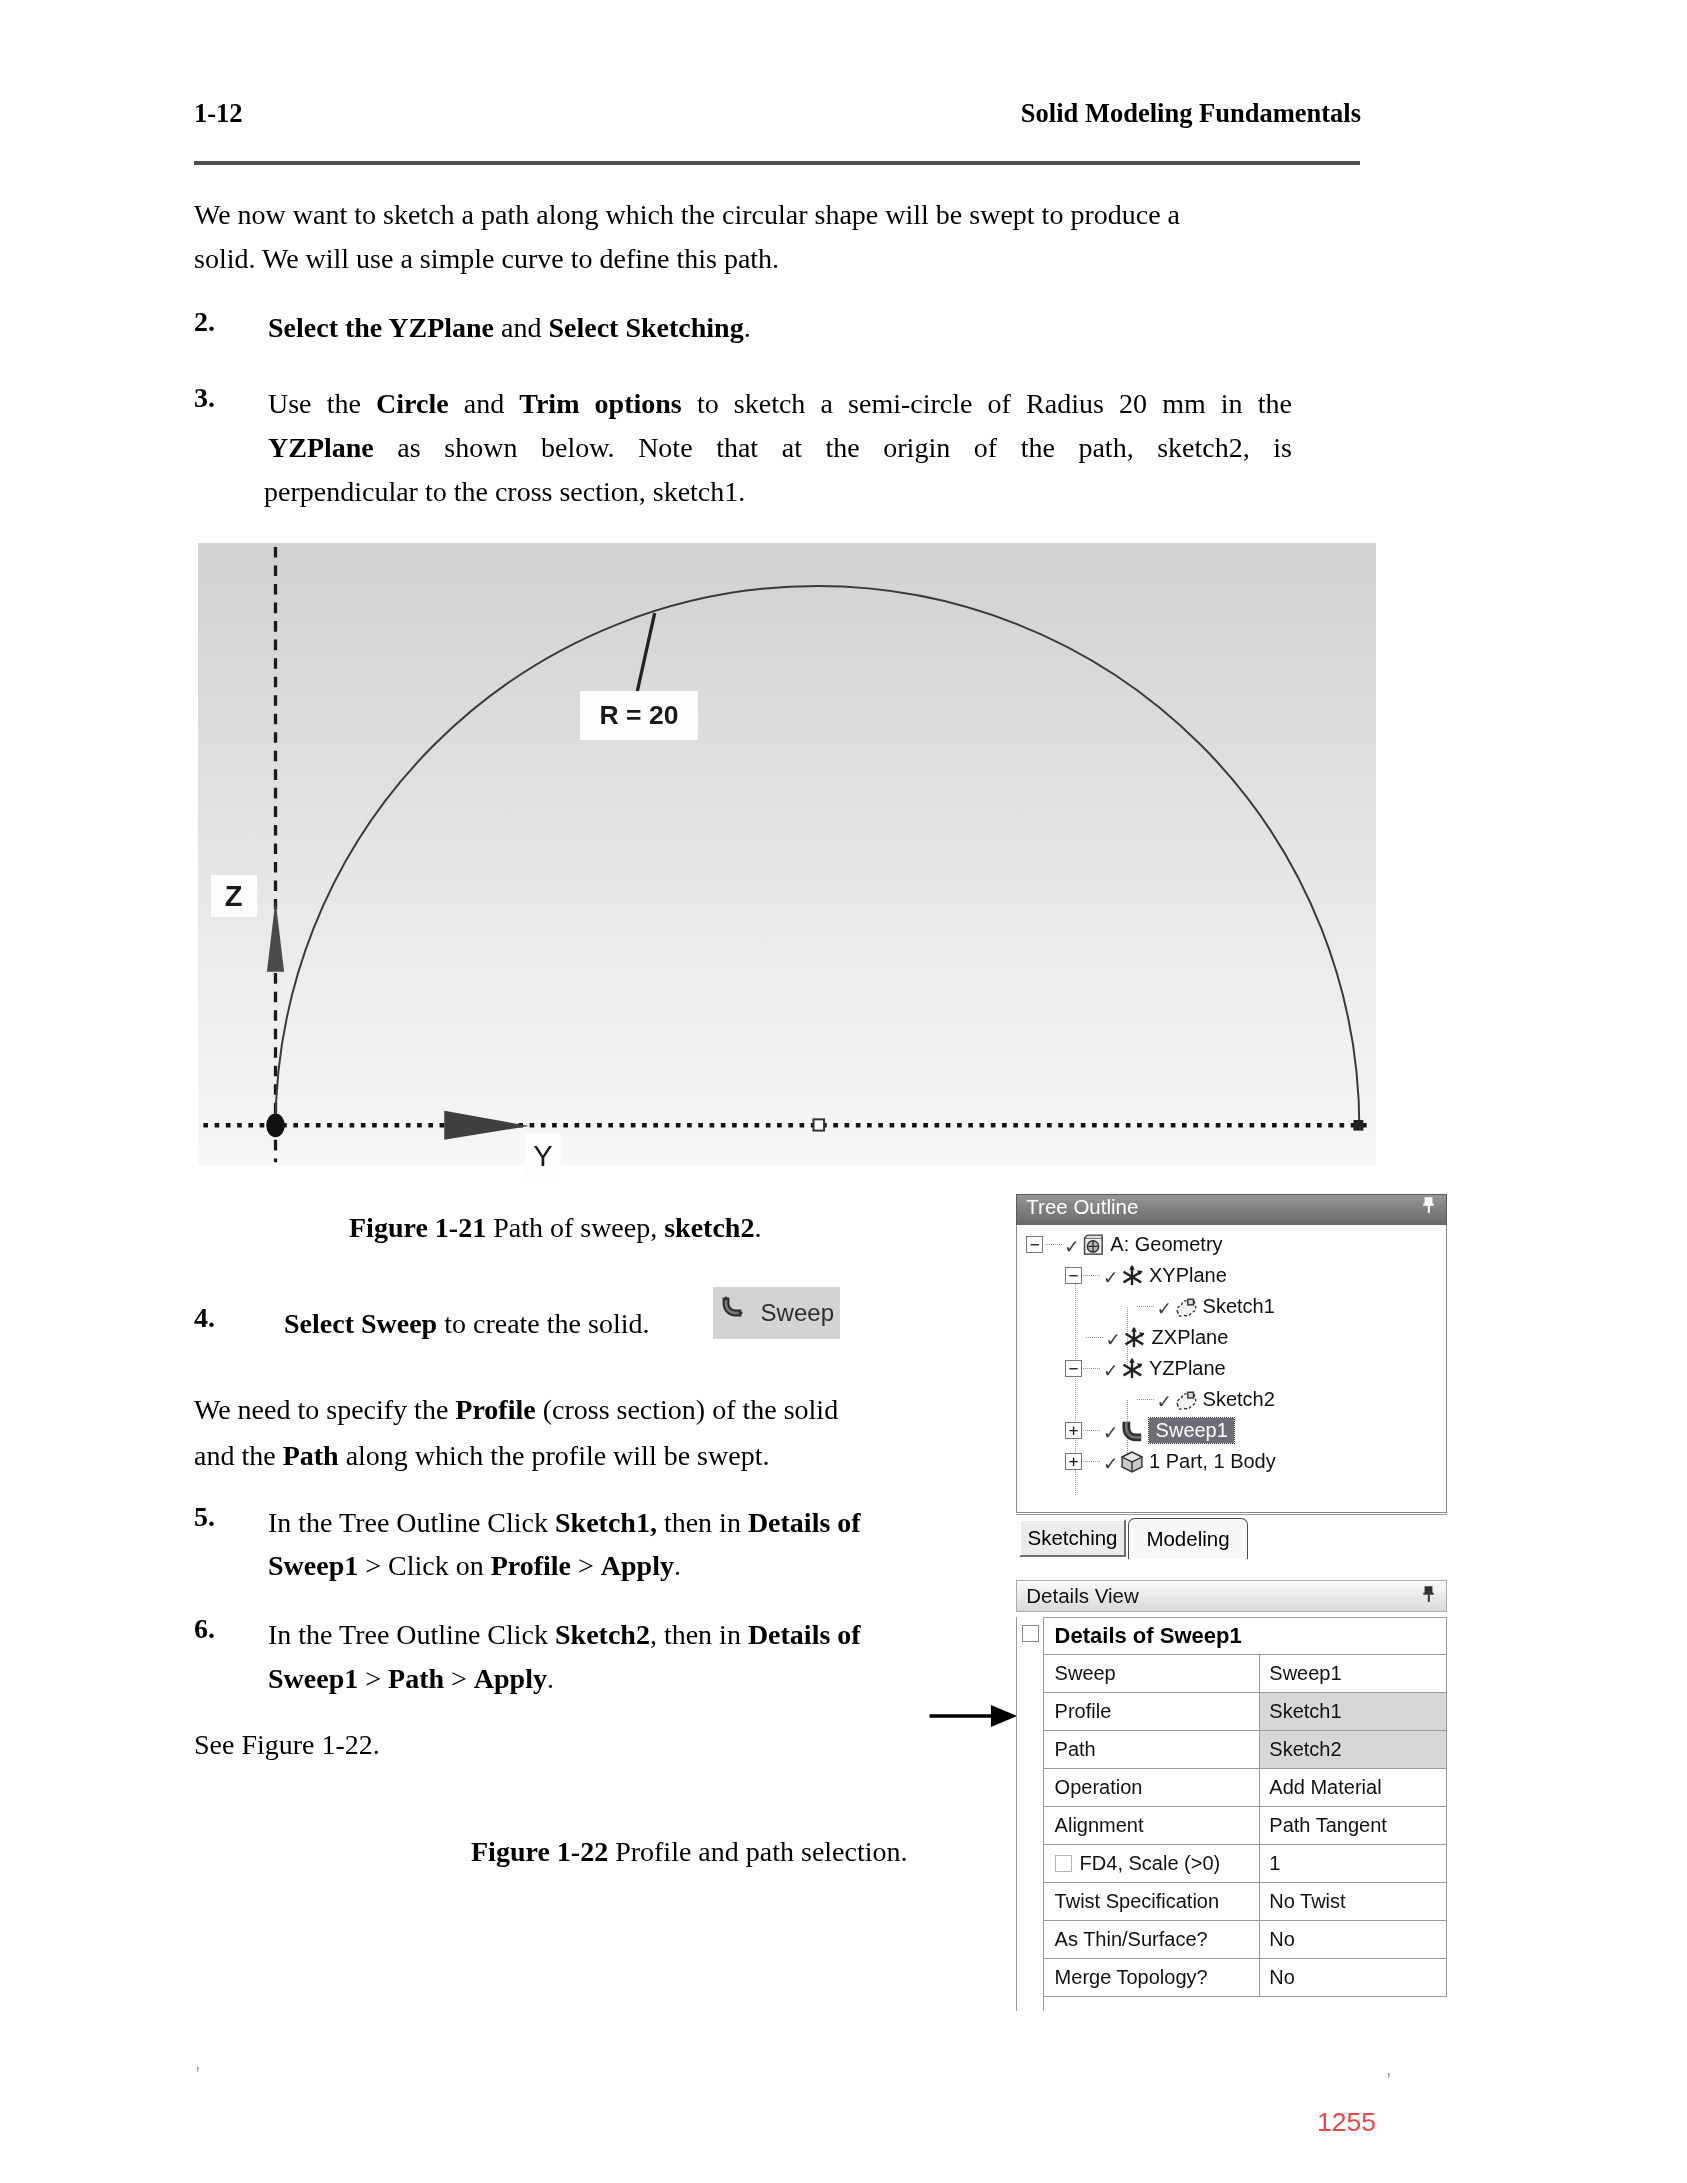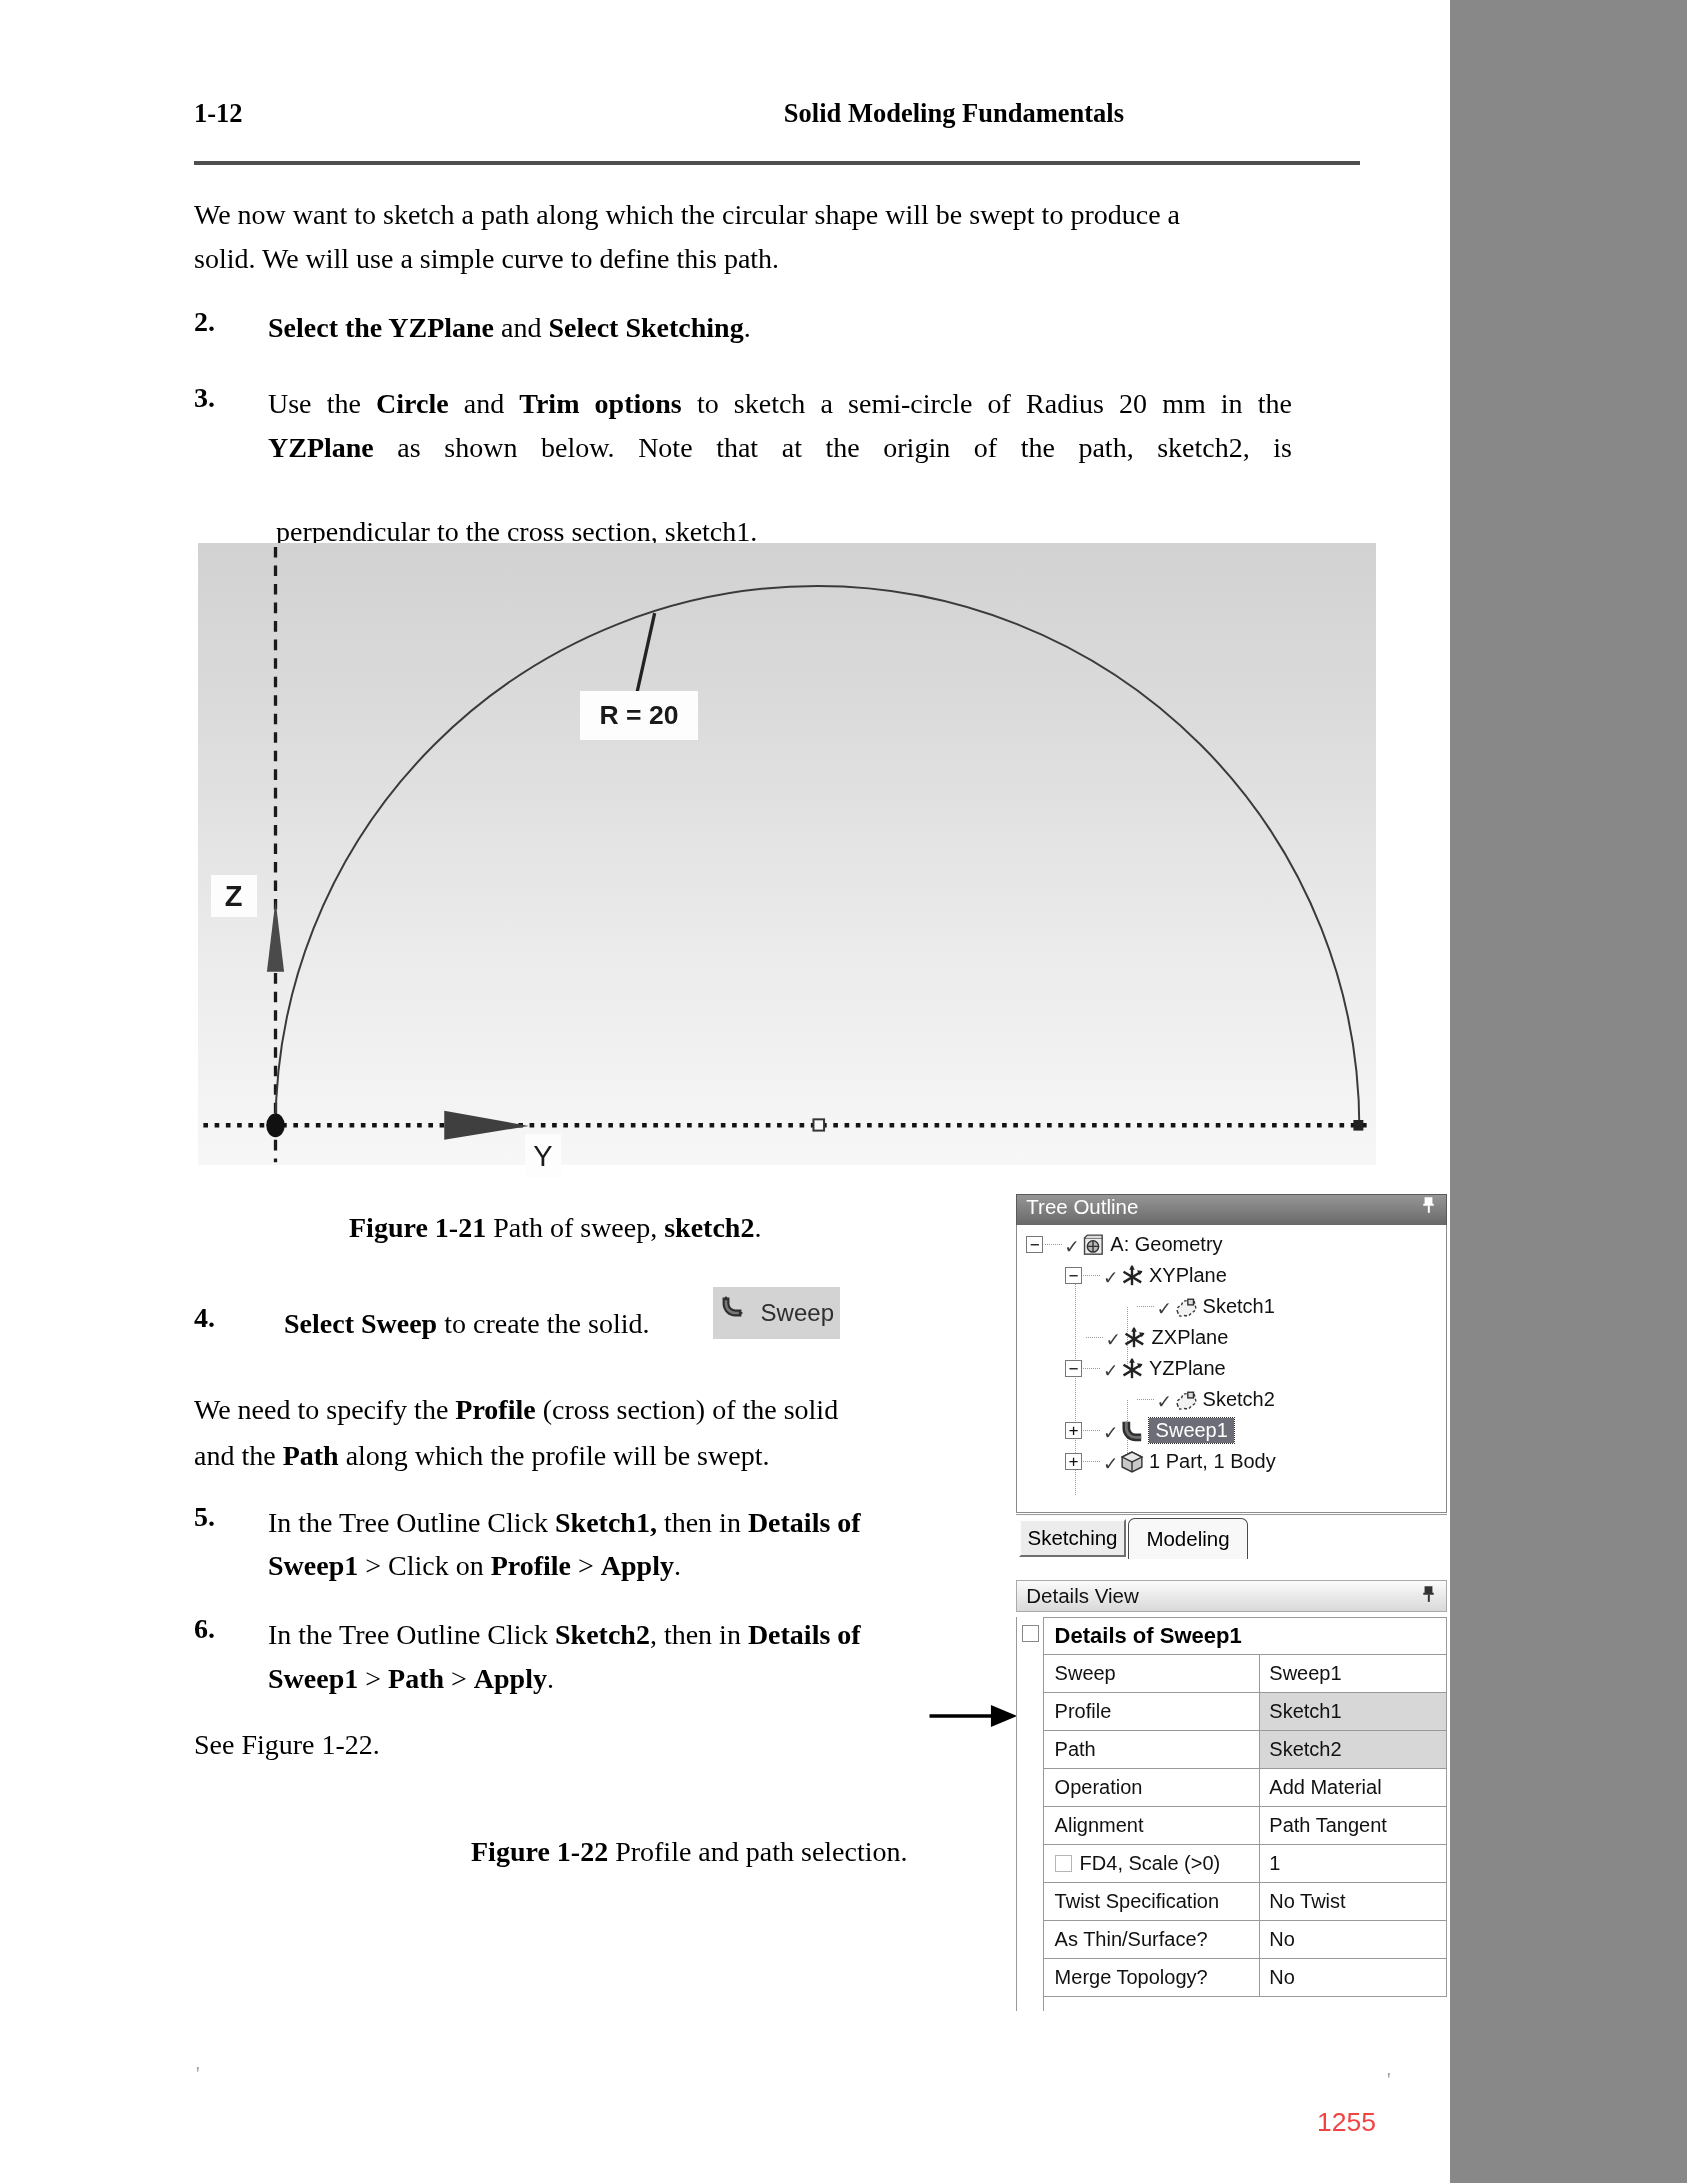--- a/index.html
+++ b/index.html
@@ -1,17 +1,17 @@
 <!DOCTYPE html>
 <html style="--selection-bg: #6d6d78; --shaded-cell: #d7d7d7; --header-dark: #757575; --rule: #4f4f4f;font-size:10.6px"><head>
 <meta charset="utf-8">
 <style>
   html,body { margin:0; padding:0; background:#888; }
   .page {
-    position:relative; width:1450px; height:2183px; background:#ffffff;
+    position:relative; width:1687px; height:2183px; background:#ffffff;
     font-family:"Liberation Serif", serif; color:#000; overflow:hidden;
   }
   .abs { position:absolute; }
 
   
   .hdr { font-size:26.5px; font-weight:bold; top:98px; }
   .hdr-left { left:194px; }
   .hdr-right { right:326px; }
   .rule { left:194px; top:161px; width:1166px; height:4px; background:var(--rule,#4f4f4f); }
 
@@ -122,21 +122,21 @@
 
   <div class="abs bodyline" style="left:194px;top:193px;"><span>We now want to sketch a path along which the circular shape will be swept to produce a</span></div>
   <div class="abs bodyline" style="left:194px;top:237px;"><span>solid. We will use a simple curve to define this path.</span></div>
 
   <div class="abs stepnum" style="left:194px;top:306px;">2.</div>
   <div class="abs bodyline" style="left:268px;top:306px;"><span style="font-weight: bold;">Select the YZPlane</span><span> and </span><span style="font-weight: bold;">Select Sketching</span><span>.</span></div>
 
   <div class="abs stepnum" style="left:194px;top:382px;">3.</div>
   <div class="abs bodyline just" style="left:268px;top:382px;width:1024px;"><span>Use the </span><span style="font-weight: bold;">Circle</span><span> and </span><span style="font-weight: bold;">Trim options</span><span> to sketch </span><span style="font-weight: normal;">a semi-circle of Radius 20 mm</span><span> in the</span></div>
   <div class="abs bodyline just" style="left:268px;top:426px;width:1024px;"><span style="font-weight: bold;">YZPlane</span><span> as shown below. Note that at the origin of the path, sketch2, is</span></div>
-  <div class="abs bodyline" style="left:276px;top:470px;margin-top:40px;"><span>perpendicular to the cross section, sketch1.</span></div>
+  <div class="abs bodyline" style="left:264px;top:470px;"><span>perpendicular to the cross section, sketch1.</span></div>
 
   <div class="abs figure1">
     <svg width="1178" height="622" viewBox="0 0 1780 940">
       <line x1="117" y1="6" x2="117" y2="936" stroke="#1a1a1a" stroke-width="5" stroke-dasharray="16 12"></line>
       <line x1="8" y1="880" x2="1772" y2="880" stroke="#141414" stroke-width="7" stroke-dasharray="7 10"></line>
       <path d="M 117 884 A 819 819 0 0 1 1755 884" fill="none" stroke="#3a3a3a" stroke-width="3"></path>
       <line x1="662" y1="232" x2="690" y2="106" stroke="#222" stroke-width="5"></line>
       <polygon points="117,540 104,648 130,648" fill="#4a4a4a"></polygon>
       <polygon points="372,858 372,902 500,881" fill="#3f3f3f"></polygon>
       <ellipse cx="117" cy="880" rx="14" ry="18" fill="#111"></ellipse>

